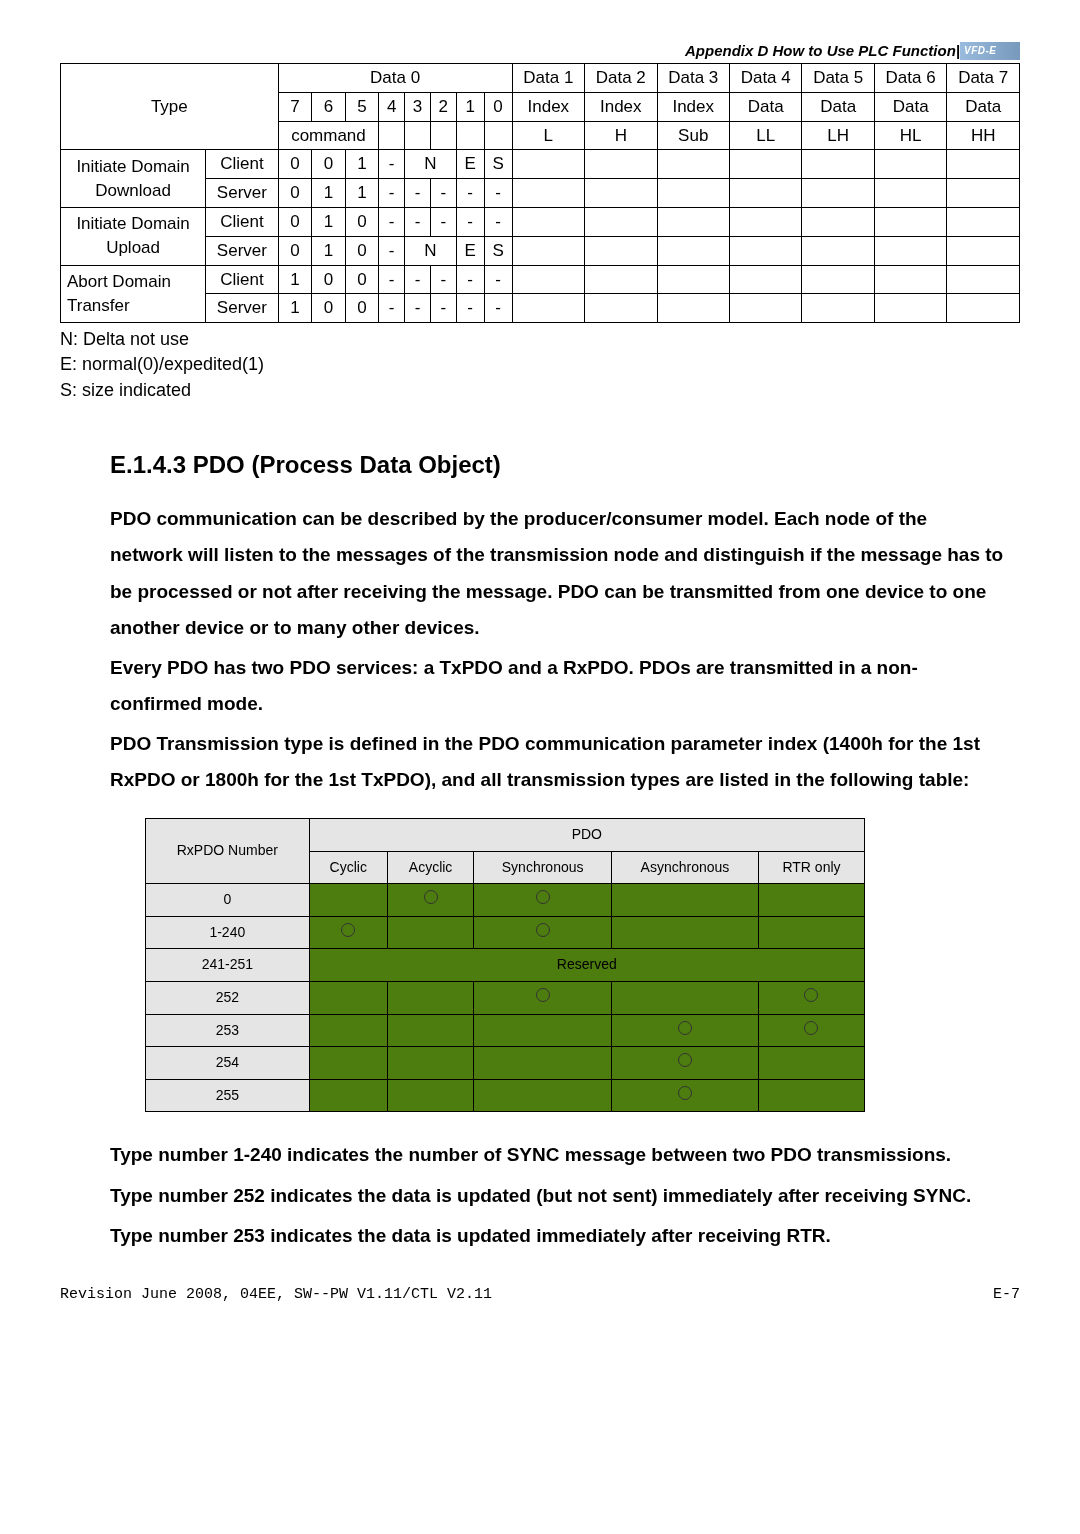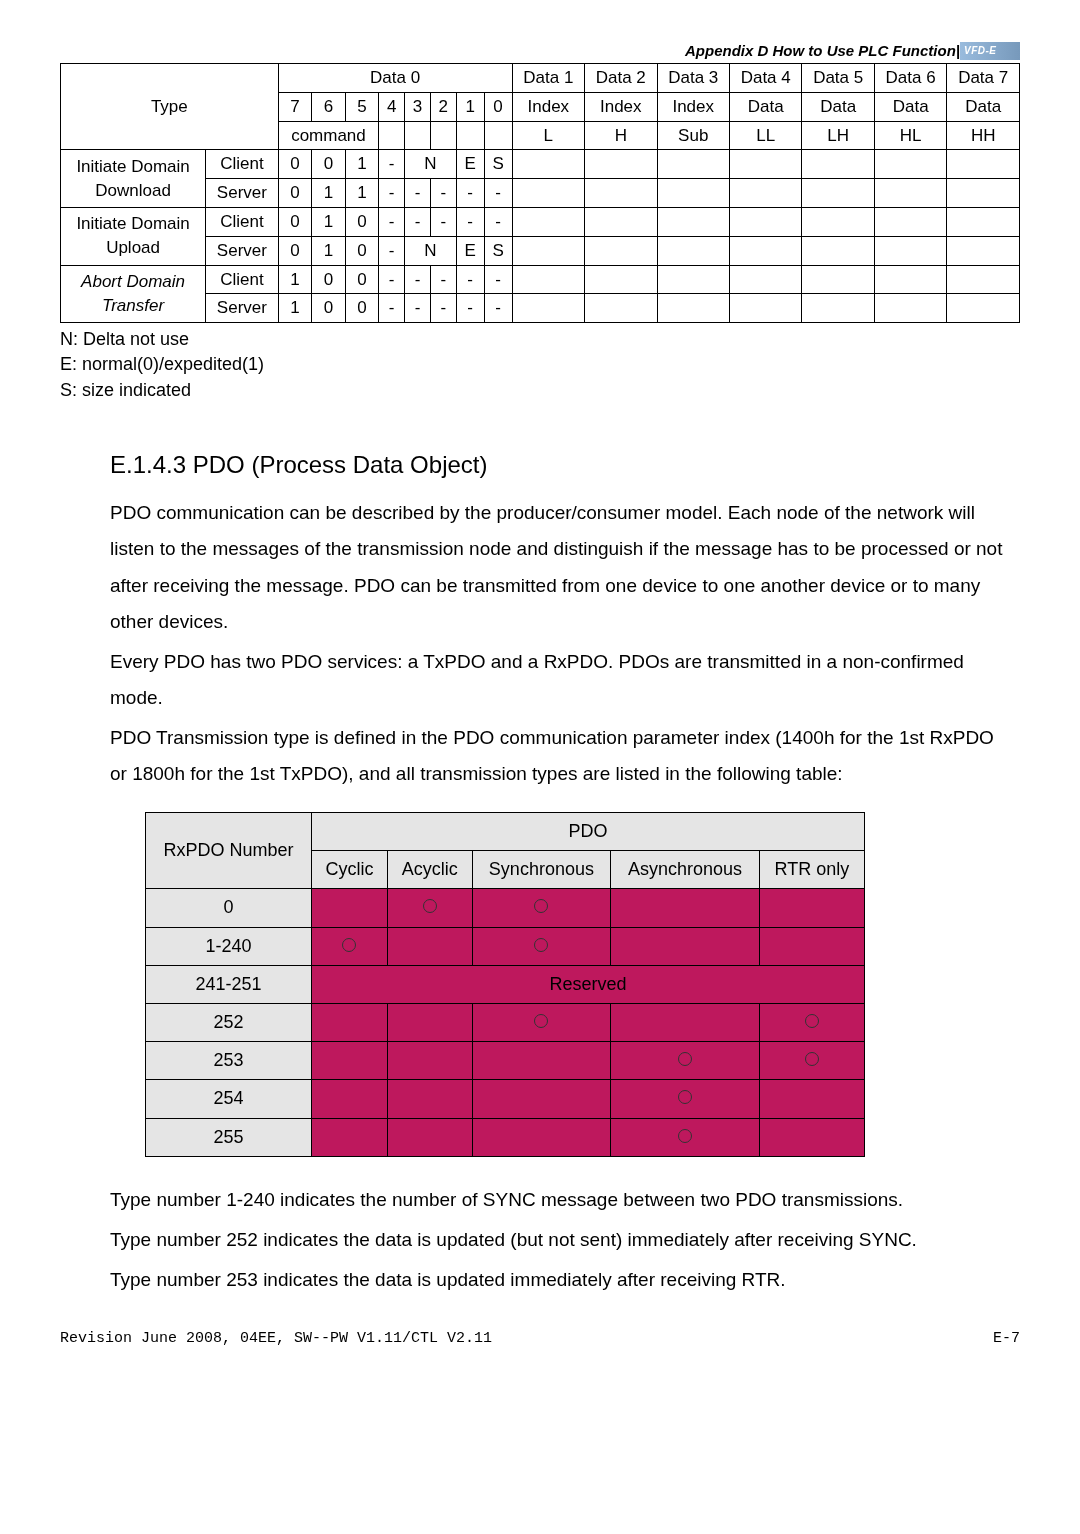--- a/index.html
+++ b/index.html
@@ -55,52 +55,53 @@
     }
     table.t1 {
       margin-bottom: 2px;
     }
     .notes {
       margin-top: 4px;
       font-size: 18px;
     }
     .section-heading {
       font-size: 24px;
-      font-weight: normal;
+      font-weight: bold;
       margin-top: 45px;
-      margin-bottom: 14px;
+      margin-bottom: 20px;
       margin-left: 50px;
     }
     .body-text {
       margin-left: 50px;
       margin-right: 15px;
       font-size: 19px;
       line-height: 1.9;
+      font-weight: bold;
     }
     .body-text p {
       margin-bottom: 4px;
     }
     table.t2 {
       margin: 20px auto 25px 85px;
       width: 720px;
     }
     table.t2 td, table.t2 th {
       border: 1px solid #000;
       text-align: center;
-      font-size: 18px;
+      font-size: 14px;
       padding: 6px 10px;
       vertical-align: middle;
       background: #f5f5f5;
     }
     table.t2 th {
       background: #e5e5e5;
       font-weight: normal;
     }
     table.t2 tbody td {
-      background: #be185d;
+      background: #4d7c0f;
     }
     table.t2 .type-col {
       background: #e5e5e5;
     }
     .circle {
       display: inline-block;
       width: 14px;
       height: 14px;
       border: 1.5px solid #333;
       border-radius: 50%;
@@ -235,21 +236,21 @@
         <td>S</td>
         <td></td>
         <td></td>
         <td></td>
         <td></td>
         <td></td>
         <td></td>
         <td></td>
       </tr>
       <tr>
-        <td rowspan="2" style="text-align: center; font-style: italic;">Abort Domain<br>Transfer</td>
+        <td rowspan="2" style="text-align: left;">Abort Domain<br>Transfer</td>
         <td>Client</td>
         <td>1</td>
         <td>0</td>
         <td>0</td>
         <td>-</td>
         <td>-</td>
         <td>-</td>
         <td>-</td>
         <td>-</td>
         <td></td>

